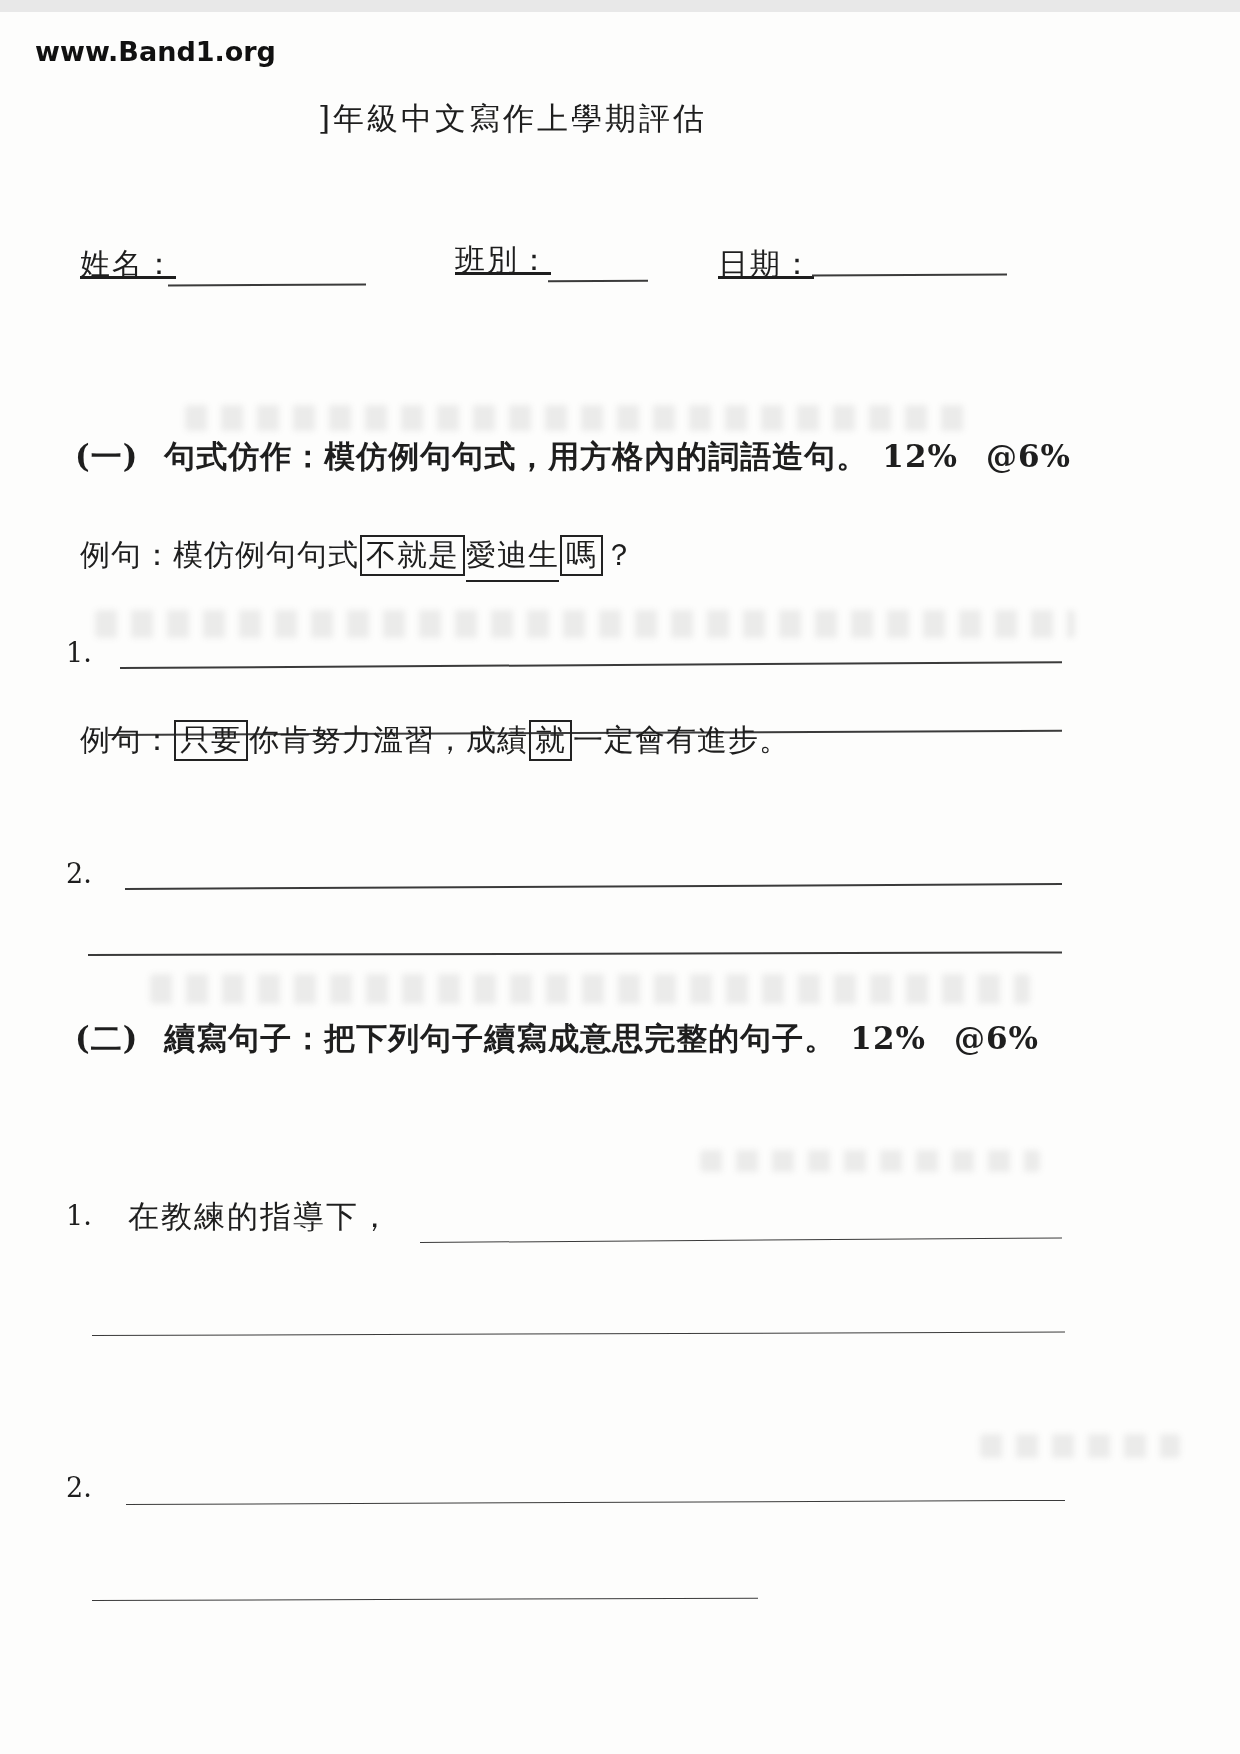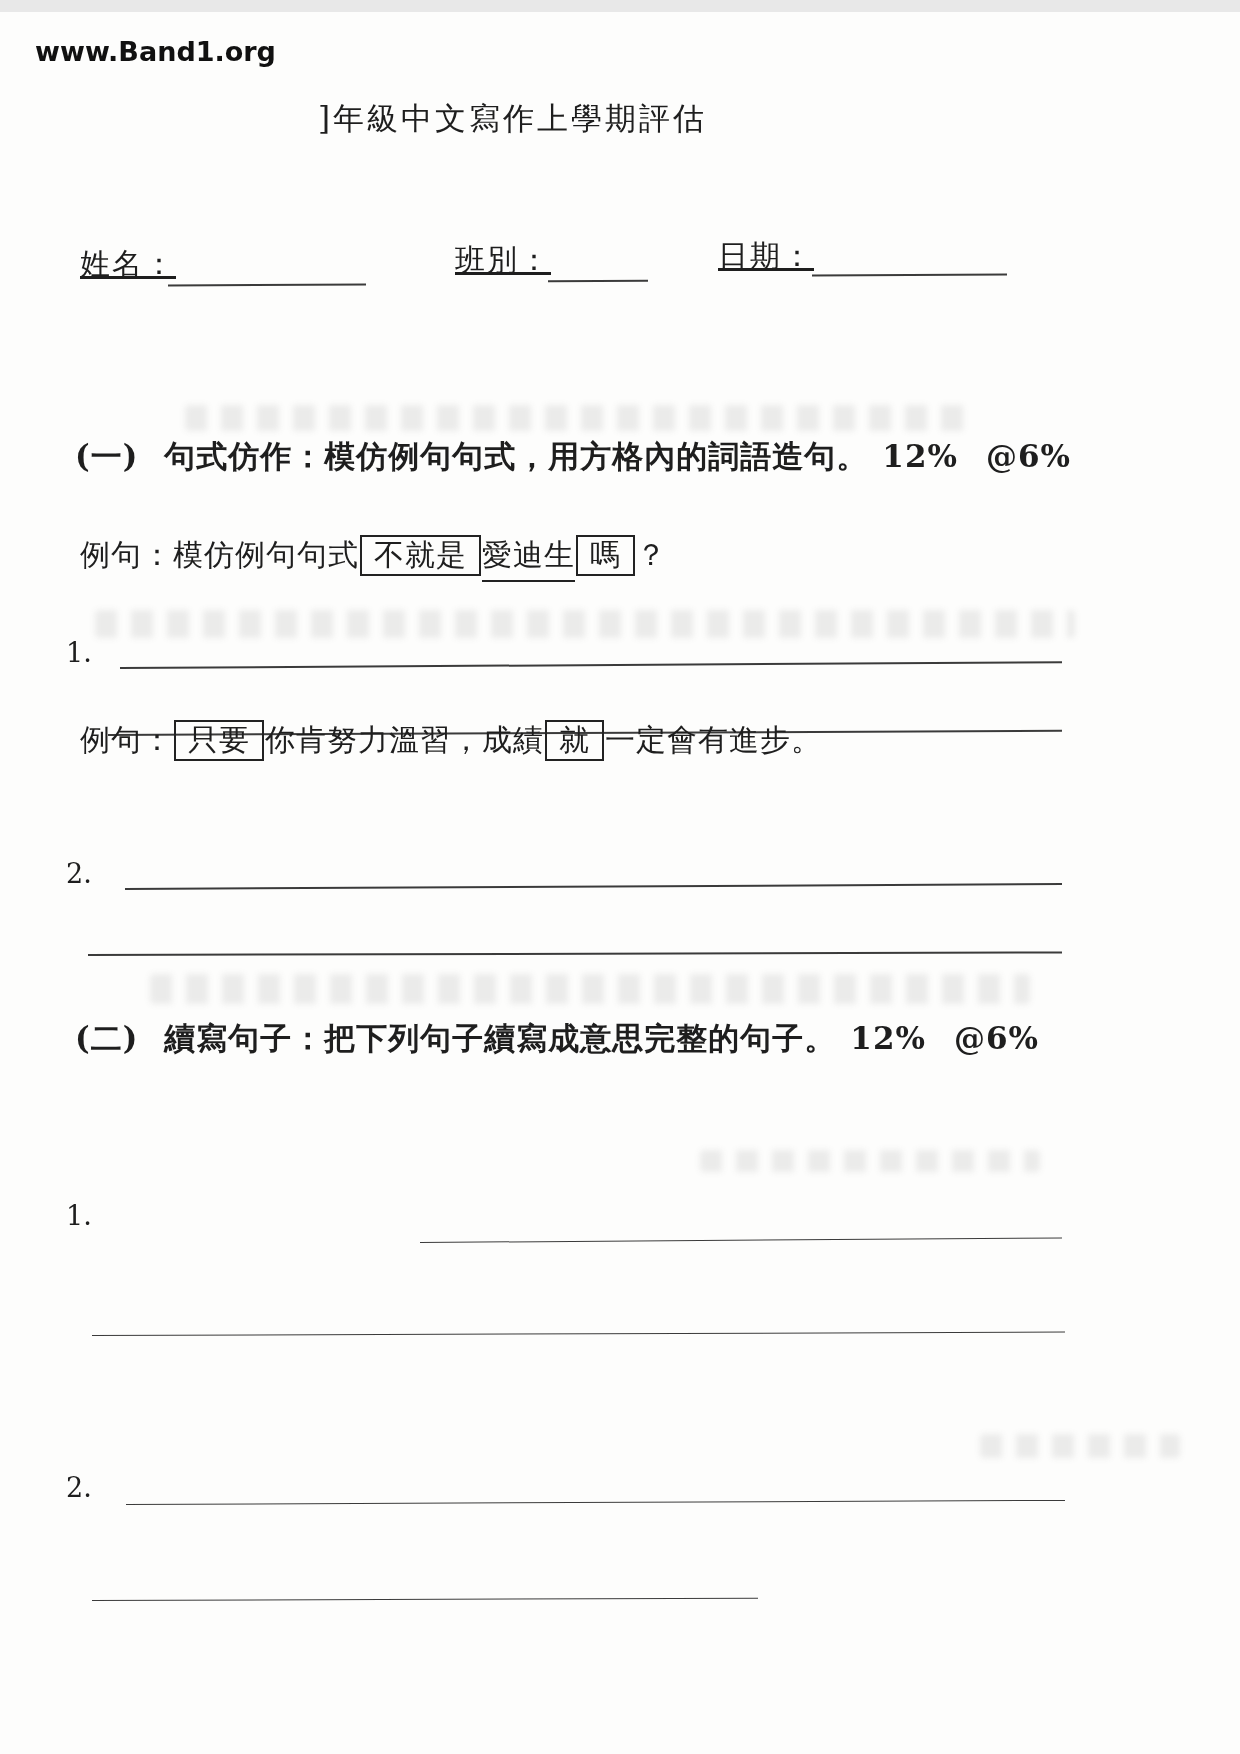--- a/index.html
+++ b/index.html
@@ -54,21 +54,21 @@
   .section-heading .per-item { margin-left: 28px; }
 
   .example {
     font-size: 30px;
     white-space: nowrap;
     letter-spacing: 1px;
   }
   .boxed {
     display: inline-block;
     border: 2px solid #222;
-    padding: 1px 12px;
+    padding: 1px 4px;
     margin: 0 1px;
     line-height: 1.15;
   }
   .underlined {
     border-bottom: 2.5px solid #222;
     padding-bottom: 8px;
   }
   .q-number {
     font-size: 27px;
     white-space: nowrap;
@@ -101,21 +101,21 @@
   <div class="abs watermark" style="left:35px; top:24px;">www.Band1.org</div>
 
   <div class="abs doc-title" style="left:318px; top:86px;">]年級中文寫作上學期評估</div>
 
   <div class="abs field-label" style="left:80px; top:232px;">姓名：</div>
   <div class="abs rule" style="left:168px; top:272px; width:198px; transform:rotate(-0.3deg);"></div>
 
   <div class="abs field-label" style="left:455px; top:228px;">班別：</div>
   <div class="abs rule" style="left:548px; top:268px; width:100px; transform:rotate(-0.3deg);"></div>
 
-  <div class="abs field-label" style="left:718px; top:224px;">日期：</div>
+  <div class="abs field-label" style="left:718px; top:232px;">日期：</div>
   <div class="abs rule" style="left:812px; top:262px; width:195px; transform:rotate(-0.3deg);"></div>
 
   <div class="abs ghost" style="left:185px; top:393px; width:790px; height:26px;"></div>
   <div class="abs ghost" style="left:95px; top:598px; width:980px; height:28px;"></div>
   <div class="abs ghost" style="left:150px; top:962px; width:880px; height:30px;"></div>
   <div class="abs ghost" style="left:700px; top:1138px; width:340px; height:22px;"></div>
   <div class="abs ghost" style="left:980px; top:1422px; width:200px; height:24px;"></div>
 
   <div class="abs section-heading" style="left:75px; top:424px;">
     <span class="num-label">(一)</span><span>句式仿作：模仿例句句式，用方格內的詞語造句。</span><span class="score">12%</span><span class="per-item">@6%</span>
@@ -135,20 +135,21 @@
 
   <div class="abs q-number" style="left:66px; top:846px;">2.</div>
   <div class="abs rule" style="left:125px; top:876px; width:937px; transform:rotate(-0.3deg); transform-origin:left center;"></div>
   <div class="abs rule" style="left:88px; top:942px; width:974px; transform:rotate(-0.15deg); transform-origin:left center;"></div>
 
   <div class="abs section-heading" style="left:75px; top:1006px;">
     <span class="num-label">(二)</span><span>續寫句子：把下列句子續寫成意思完整的句子。</span><span class="score">12%</span><span class="per-item">@6%</span>
   </div>
 
   <div class="abs q-number" style="left:66px; top:1188px;">1.</div>
+  <div class="abs prompt-text" style="left:128px; top:1184px;">在教練的指導下，</div>
   <div class="abs rule thin" style="left:420px; top:1230px; width:642px; transform:rotate(-0.4deg); transform-origin:left center;"></div>
   <div class="abs rule thin" style="left:92px; top:1323px; width:973px; transform:rotate(-0.2deg); transform-origin:left center;"></div>
 
   <div class="abs q-number" style="left:66px; top:1460px;">2.</div>
   <div class="abs rule thin" style="left:126px; top:1492px; width:939px; transform:rotate(-0.25deg); transform-origin:left center;"></div>
   <div class="abs rule thin" style="left:92px; top:1588px; width:666px; transform:rotate(-0.2deg); transform-origin:left center;"></div>
 
 </div>
 
 </body></html>

